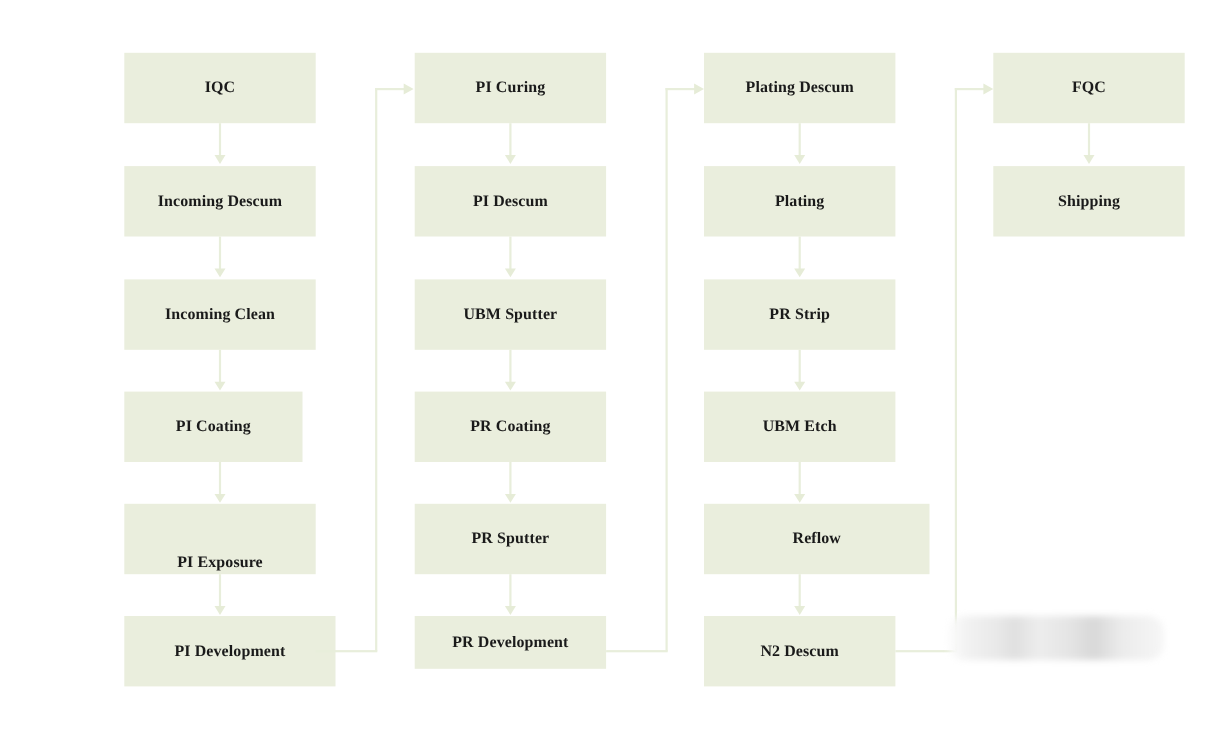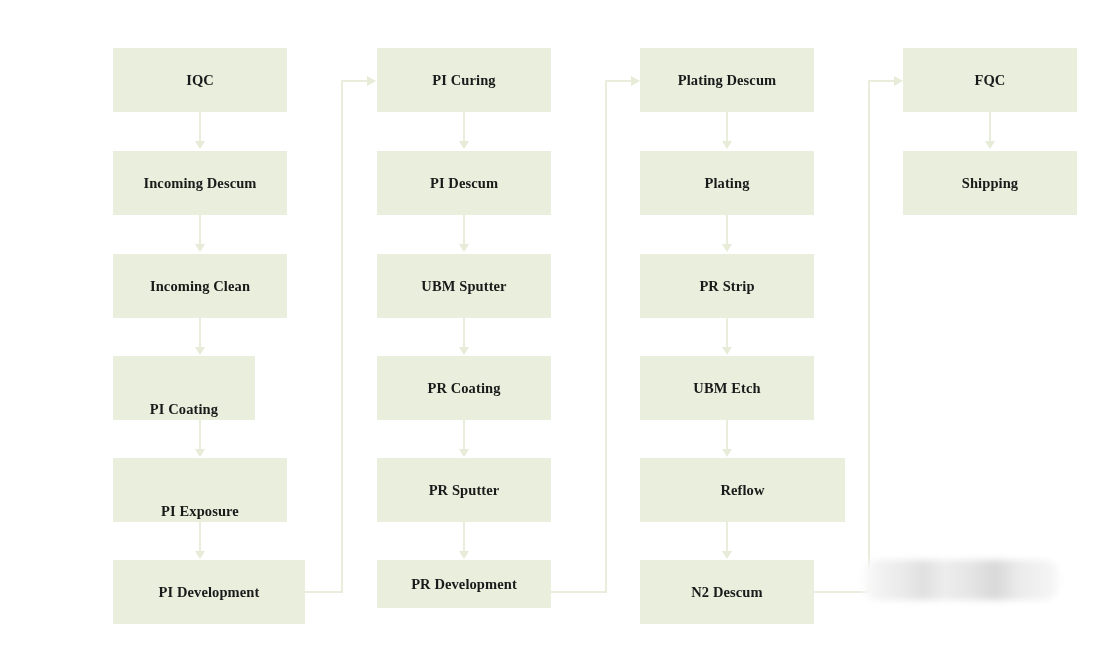--- a/index.html
+++ b/index.html
@@ -87,21 +87,21 @@
   </div>
   <div class="conn conn-v" style="left:199px; top:215px; height:31px;"></div>
   <div class="arrow-down" style="left:195px; top:244px;"></div>
 
   <div class="node" style="left:113px; top:254px; width:174px; height:64px;">
     <span>Incoming Clean</span>
   </div>
   <div class="conn conn-v" style="left:199px; top:318px; height:31px;"></div>
   <div class="arrow-down" style="left:195px; top:347px;"></div>
 
-  <div class="node" style="left:113px; top:356px; width:142px; height:64px;align-items:flex-end;">
+  <div class="node" style="left:113px; top:356px; width:162px; height:64px;">
     <span>PI Coating</span>
   </div>
   <div class="conn conn-v" style="left:199px; top:420px; height:31px;"></div>
   <div class="arrow-down" style="left:195px; top:449px;"></div>
 
   <div class="node" style="left:113px; top:458px; width:174px; height:64px;align-items:flex-end;">
     <span>PI Exposure</span>
   </div>
   <div class="conn conn-v" style="left:199px; top:522px; height:31px;"></div>
   <div class="arrow-down" style="left:195px; top:551px;"></div>

